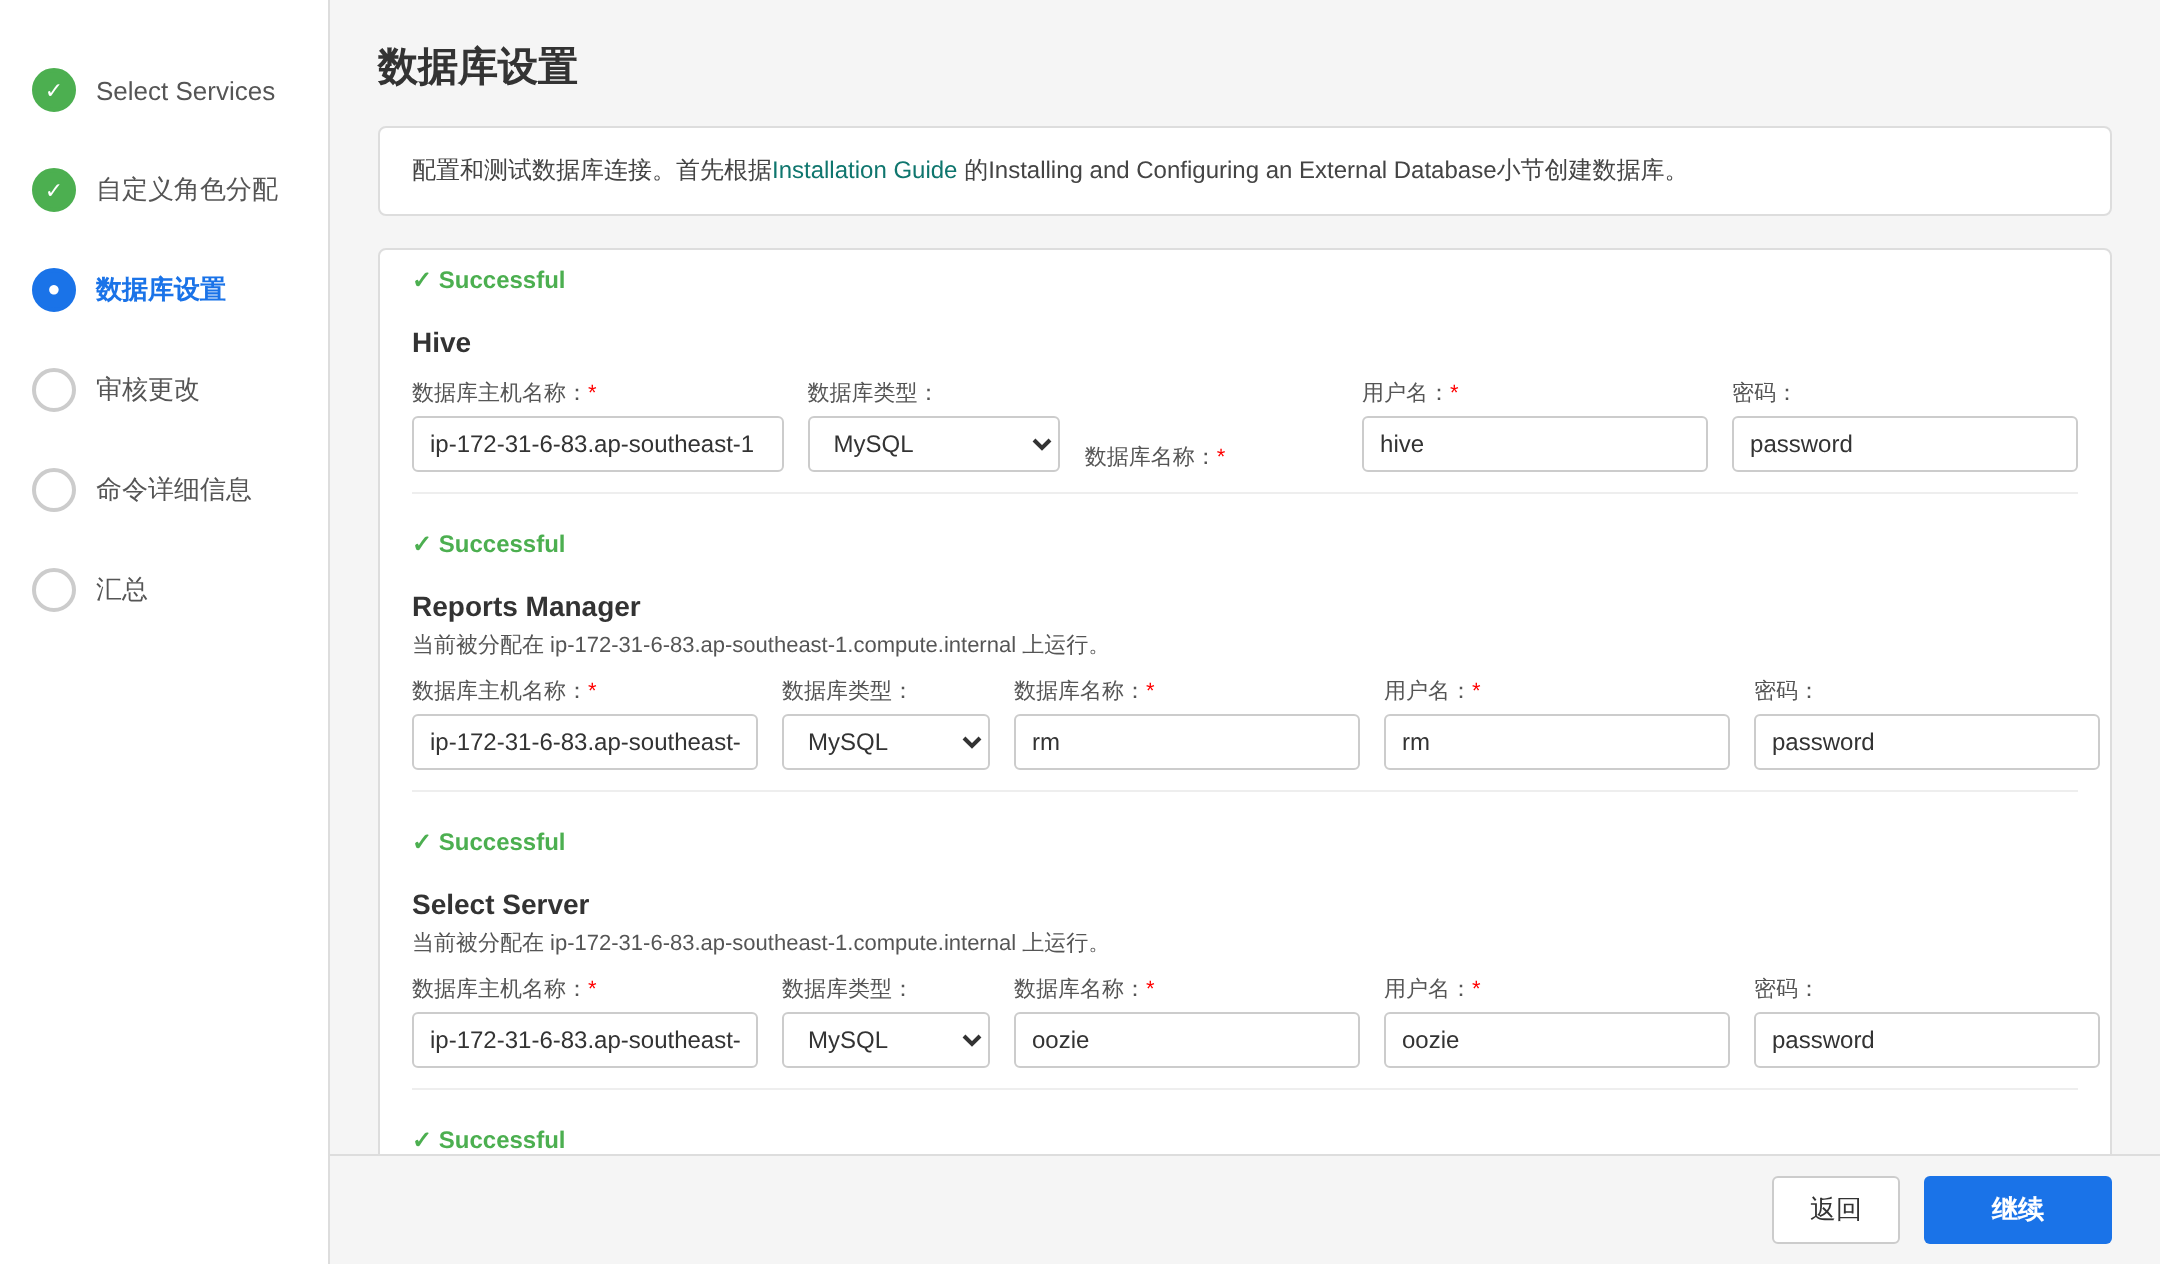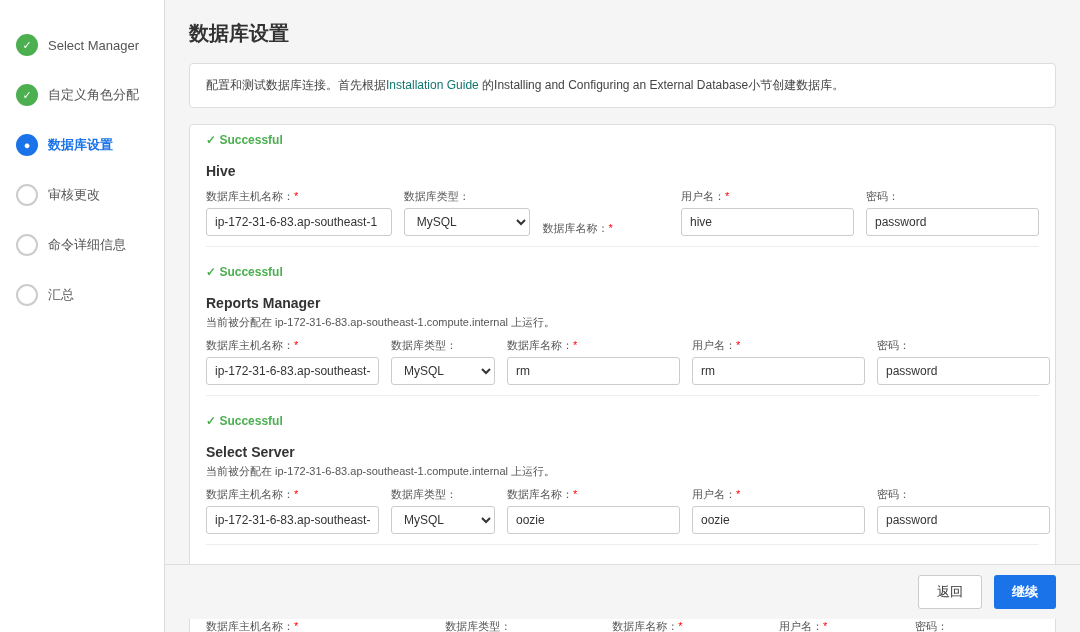--- a/index.html
+++ b/index.html
@@ -147,21 +147,21 @@
 
     .divider-line {
       border: none;
       border-top: 1px solid #eee;
       margin: 10px 0;
     }
 
     
     .bottom-bar {
       position: fixed;
-      bottom: 13px;
+      bottom: 0;
       right: 0;
       width: calc(100% - 165px);
       background: #f5f5f5;
       border-top: 1px solid #ddd;
       padding: 10px 24px;
       display: flex;
       justify-content: flex-end;
       gap: 12px;
       z-index: 100;
     }
@@ -172,33 +172,33 @@
       border-radius: 3px;
       padding: 7px 18px;
       font-size: 13px;
       cursor: pointer;
     }
     .btn-continue {
       background: #1a73e8;
       color: #fff;
       border: none;
       border-radius: 3px;
-      padding: 7px 18px;
+      padding: 7px 34px;
       font-size: 13px;
       cursor: pointer;
       font-weight: bold;
     }
   </style>
 </head>
 <body>
 
 <div class="sidebar">
   <div class="sidebar-item completed">
     <div class="step-circle done">✓</div>
-    <span>Select Manager</span>
+    <span>Select Services</span>
   </div>
   <div class="sidebar-item completed">
     <div class="step-circle done">✓</div>
     <span>自定义角色分配</span>
   </div>
   <div class="sidebar-item active">
     <div class="step-circle active">●</div>
     <span>数据库设置</span>
   </div>
   <div class="sidebar-item">

